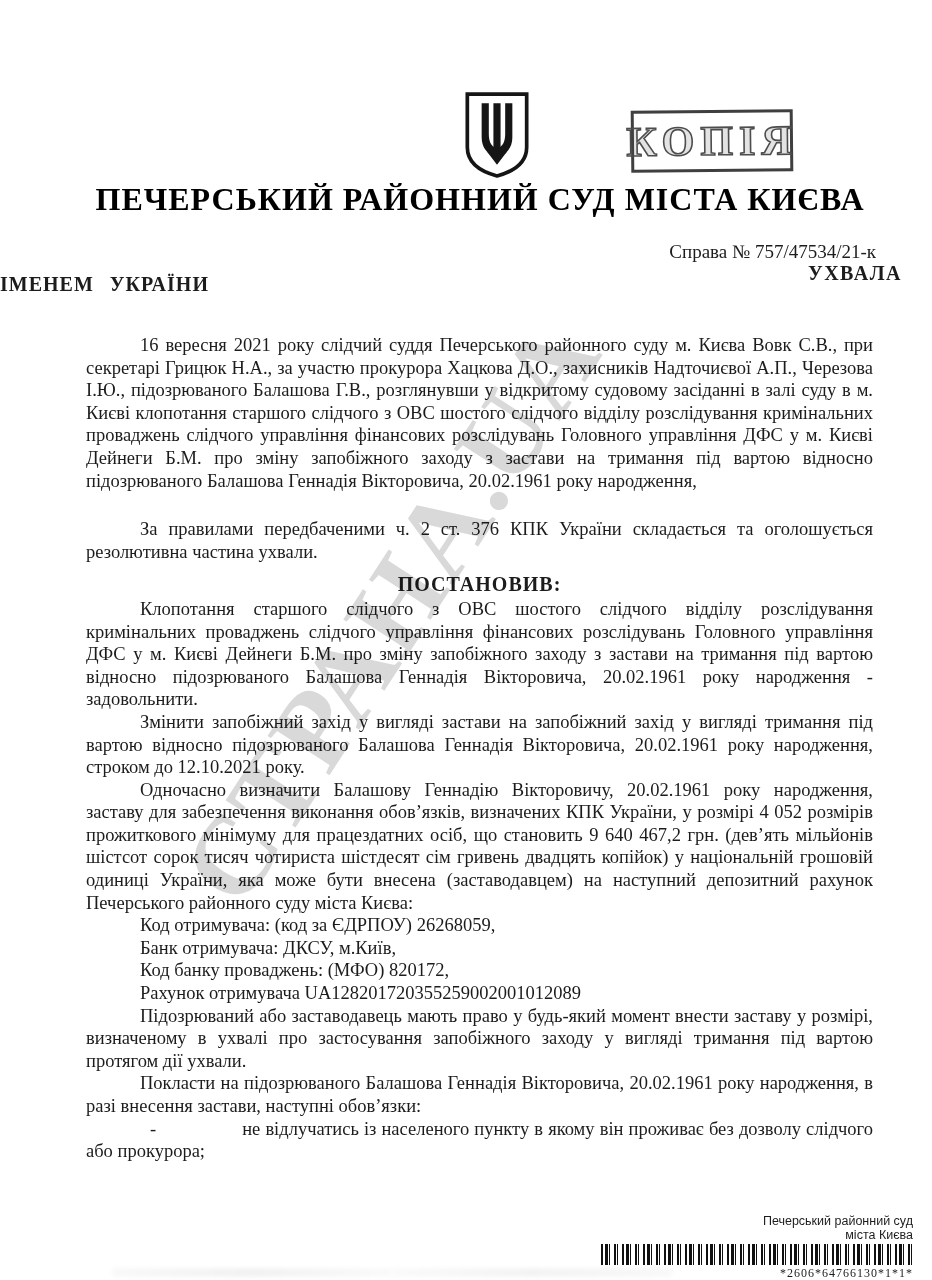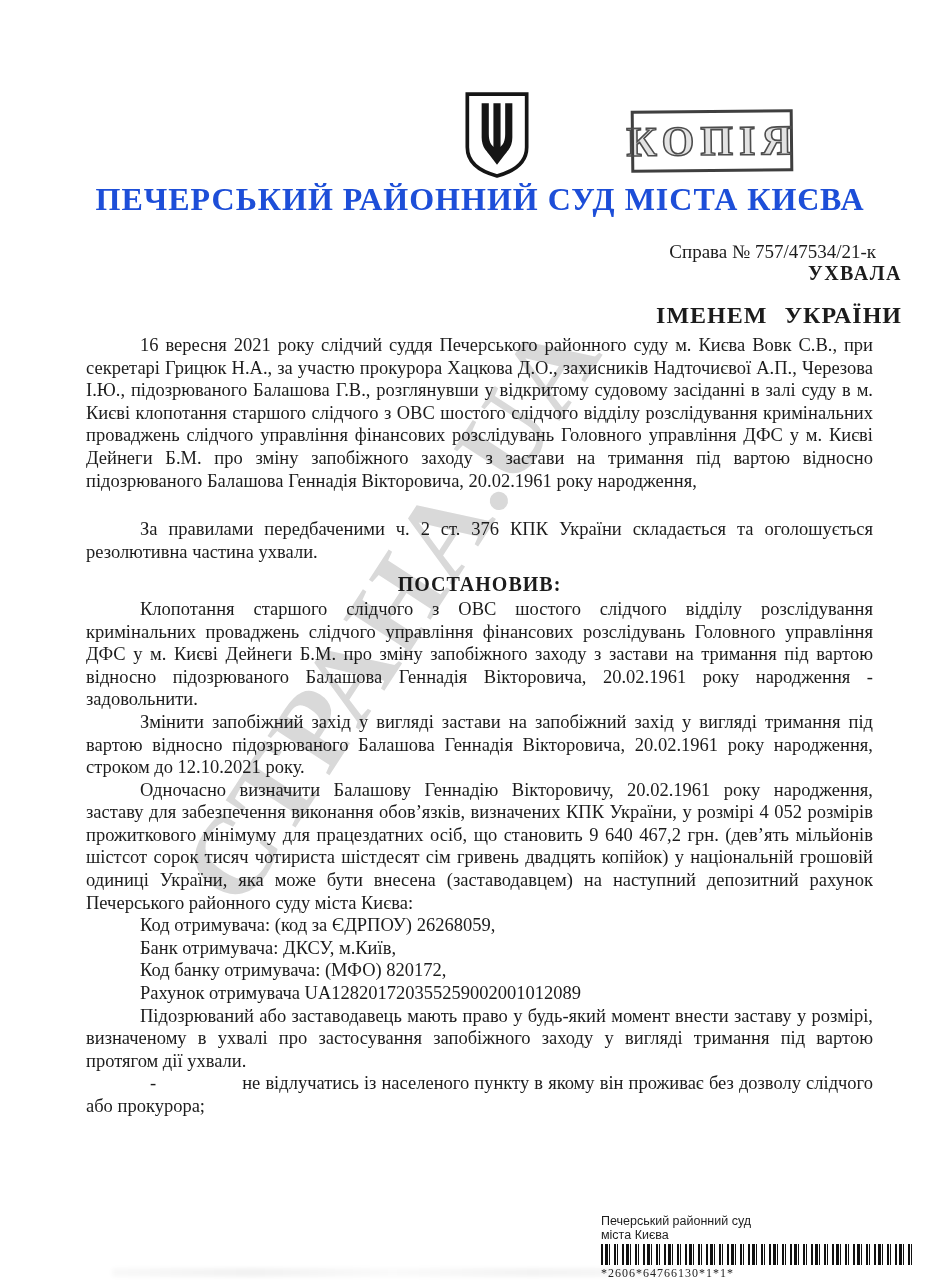--- a/index.html
+++ b/index.html
@@ -15,30 +15,30 @@
     display:flex;align-items:center;justify-content:center;
     transform:rotate(-0.6deg);
     font-weight:700;font-size:42px;letter-spacing:6px;
     color:rgba(80,80,80,0.16);
     -webkit-text-stroke:1.6px #4d4d4d;
     font-family:"Liberation Serif",serif;
   }
   .court-title{
     position:absolute;left:50px;right:22px;top:181px;
     text-align:center;font-weight:700;font-size:32px;letter-spacing:1px;
-    color:#1d4ed8;white-space:nowrap;
+    color:#000000;white-space:nowrap;
   }
   .case-number{position:absolute;top:241px;right:56px;font-size:19px;text-align:center;}
   .doc-title{
     position:absolute;left:0;right:30px;top:262px;text-align:right;
     font-weight:700;font-size:20px;letter-spacing:1.5px;
   }
   .doc-subtitle{
-    position:absolute;left:0;right:30px;top:302px;text-align:right;
-    font-weight:700;font-size:24px;letter-spacing:1px;word-spacing:10px;
+    position:absolute;left:0;right:30px;top:273px;text-align:left;
+    font-weight:700;font-size:20px;letter-spacing:1px;word-spacing:10px;
   }
   
   .body-text{
     position:absolute;left:86px;top:334px;width:787px;
     font-size:18.5px;line-height:22.6px;text-align:justify;z-index:1;
   }
   .para{margin:0;text-indent:54px;}
   .para.spaced{margin-top:26px;}
   .resolution-heading{
     text-align:center;font-weight:700;font-size:20px;letter-spacing:1px;
@@ -50,21 +50,21 @@
   
   .watermark{
     position:absolute;left:58px;top:558px;width:646px;height:118px;
     transform:rotate(-57deg);transform-origin:center center;
     text-align:center;white-space:nowrap;
     font-family:"Liberation Serif",serif;font-weight:700;font-size:112px;letter-spacing:2px;
     color:#b9b9b9;opacity:0.55;mix-blend-mode:multiply;z-index:2;pointer-events:none;
   }
   
   .footer{
-    position:absolute;left:601px;top:1214px;width:312px;text-align:left;
+    position:absolute;left:601px;top:1214px;width:312px;text-align:right;
     font-family:"Liberation Sans",sans-serif;font-size:12.5px;line-height:14px;color:#1d1d1d;z-index:1;
   }
   .barcode{
     height:21px;margin-top:2px;
     background:
       repeating-linear-gradient(90deg,
         #101010 0 2px, transparent 2px 4px,
         #101010 4px 7px, transparent 7px 8px,
         #101010 8px 9px, transparent 9px 13px,
         #101010 13px 15px, transparent 15px 16px,
@@ -105,23 +105,24 @@
 
   <div class="body-text">
     <p class="para">16 вересня 2021 року слідчий суддя Печерського районного суду м. Києва Вовк С.В., при секретарі Грицюк Н.А., за участю прокурора Хацкова Д.О., захисників Надточиєвої А.П., Черезова І.Ю., підозрюваного Балашова Г.В., розглянувши у відкритому судовому засіданні в залі суду в м. Києві клопотання старшого слідчого з ОВС шостого слідчого відділу розслідування кримінальних проваджень слідчого управління фінансових розслідувань Головного управління ДФС у м. Києві Дейнеги Б.М. про зміну запобіжного заходу з застави на тримання під вартою відносно підозрюваного Балашова Геннадія Вікторовича, 20.02.1961 року народження,</p>
     <p class="para spaced">За правилами передбаченими ч. 2 ст. 376 КПК України складається та оголошується резолютивна частина ухвали.</p>
     <div class="resolution-heading">ПОСТАНОВИВ:</div>
     <p class="para">Клопотання старшого слідчого з ОВС шостого слідчого відділу розслідування кримінальних проваджень слідчого управління фінансових розслідувань Головного управління ДФС у м. Києві Дейнеги Б.М. про зміну запобіжного заходу з застави на тримання під вартою відносно підозрюваного Балашова Геннадія Вікторовича, 20.02.1961 року народження - задовольнити.</p>
     <p class="para">Змінити запобіжний захід у вигляді застави на запобіжний захід у вигляді тримання під вартою відносно підозрюваного Балашова Геннадія Вікторовича, 20.02.1961 року народження, строком до 12.10.2021 року.</p>
     <p class="para">Одночасно визначити Балашову Геннадію Вікторовичу, 20.02.1961 року народження, заставу для забезпечення виконання обов’язків, визначених КПК України, у розмірі 4 052 розмірів прожиткового мінімуму для працездатних осіб, що становить 9 640 467,2 грн. (дев’ять мільйонів шістсот сорок тисяч чотириста шістдесят сім гривень двадцять копійок) у національній грошовій одиниці України, яка може бути внесена (заставодавцем) на наступний депозитний рахунок Печерського районного суду міста Києва:</p>
     <p class="requisite">Код отримувача: (код за ЄДРПОУ) 26268059,</p>
     <p class="requisite">Банк отримувача: ДКСУ, м.Київ,</p>
-    <p class="requisite">Код банку отримувача: (МФО) 820172,</p>
+    <p class="requisite">Код банку проваджень: (МФО) 820172,</p>
     <p class="requisite">Рахунок отримувача UA128201720355259002001012089</p>
     <p class="para">Підозрюваний або заставодавець мають право у будь-який момент внести заставу у розмірі, визначеному в ухвалі про застосування запобіжного заходу у вигляді тримання під вартою протягом дії ухвали.</p>
+    <p class="para">Покласти на підозрюваного Балашова Геннадія Вікторовича, 20.02.1961 року народження, в разі внесення застави, наступні обов’язки:</p>
     <p class="bullet"><span>-</span><span class="bullet-gap"></span><span>не відлучатись із населеного пункту в якому він проживає без дозволу слідчого або прокурора;</span></p>
   </div>
 
   <div class="watermark">СТРАНА.UA</div>
 
   <div class="footer">
     <div>Печерський районний суд</div>
     <div>міста Києва</div>
     <div class="barcode"></div>
     <div class="barcode-number">*2606*64766130*1*1*</div>

